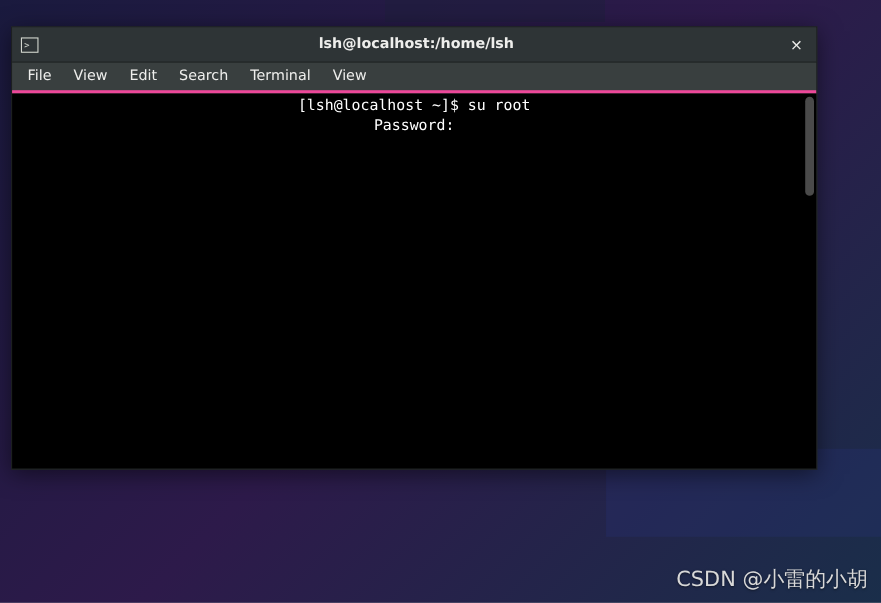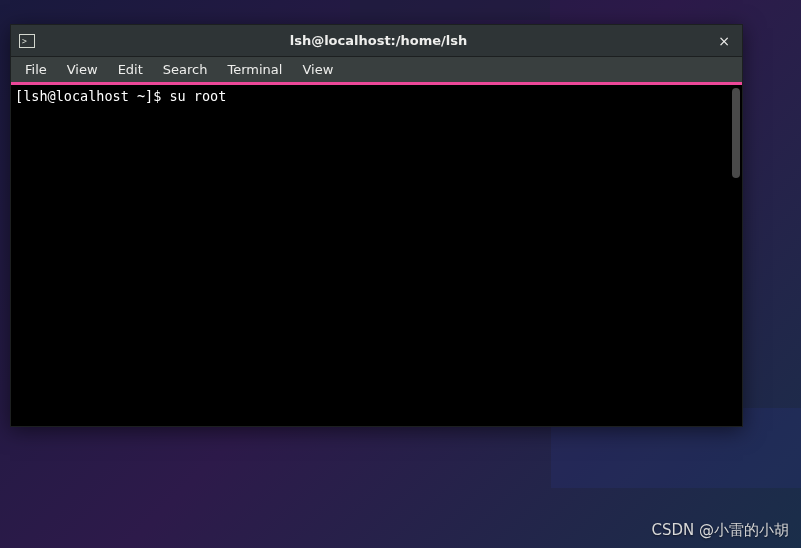--- a/index.html
+++ b/index.html
@@ -104,36 +104,37 @@
       padding: 2px 4px;
       font-family: "DejaVu Sans Mono", "Liberation Mono", monospace;
       font-size: 13.5px;
       color: #ffffff;
       line-height: 1.35;
       position: relative;
       overflow: hidden;
     }
     .terminal-line {
       white-space: pre;
+      text-align: center;
     }
     .scrollbar {
       position: absolute;
       right: 2px;
       top: 3px;
       width: 8px;
       height: 90px;
       background: #4a4a4a;
       border-radius: 4px;
     }
     .watermark {
       position: absolute;
       bottom: 8px;
       right: 12px;
       color: #d8d8d8;
-      font-size: 15px;
+      font-size: 19px;
       font-family: "DejaVu Sans", sans-serif;
       text-shadow: 0 1px 2px rgba(0,0,0,0.5);
     }
   </style>
 </head>
 <body>
 
 <div class="bg-shape-1"></div>
 <div class="bg-shape-2"></div>
 
@@ -146,17 +147,18 @@
   <div class="menubar">
     <div class="menu-item">File</div>
     <div class="menu-item">View</div>
     <div class="menu-item">Edit</div>
     <div class="menu-item">Search</div>
     <div class="menu-item">Terminal</div>
     <div class="menu-item">View</div>
   </div>
   <div class="terminal-content">
     <div class="terminal-line">[lsh@localhost ~]$ su root</div>
+    <div class="terminal-line">Password:</div>
     <div class="scrollbar"></div>
   </div>
 </div>
 
 <div class="watermark">CSDN @小雷的小胡</div>
 
 </body></html>

